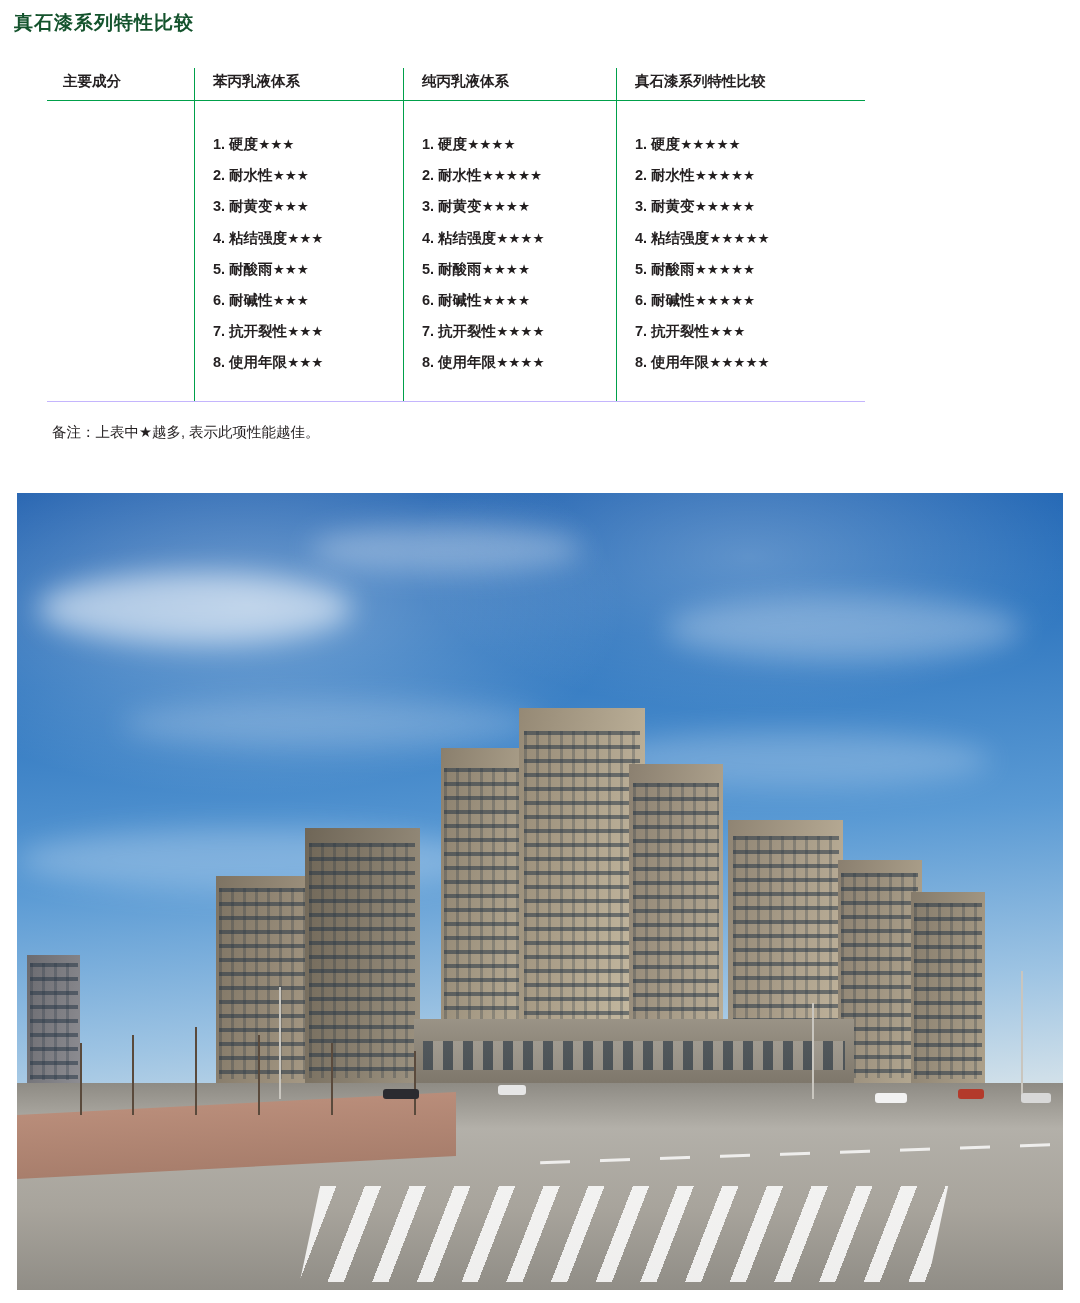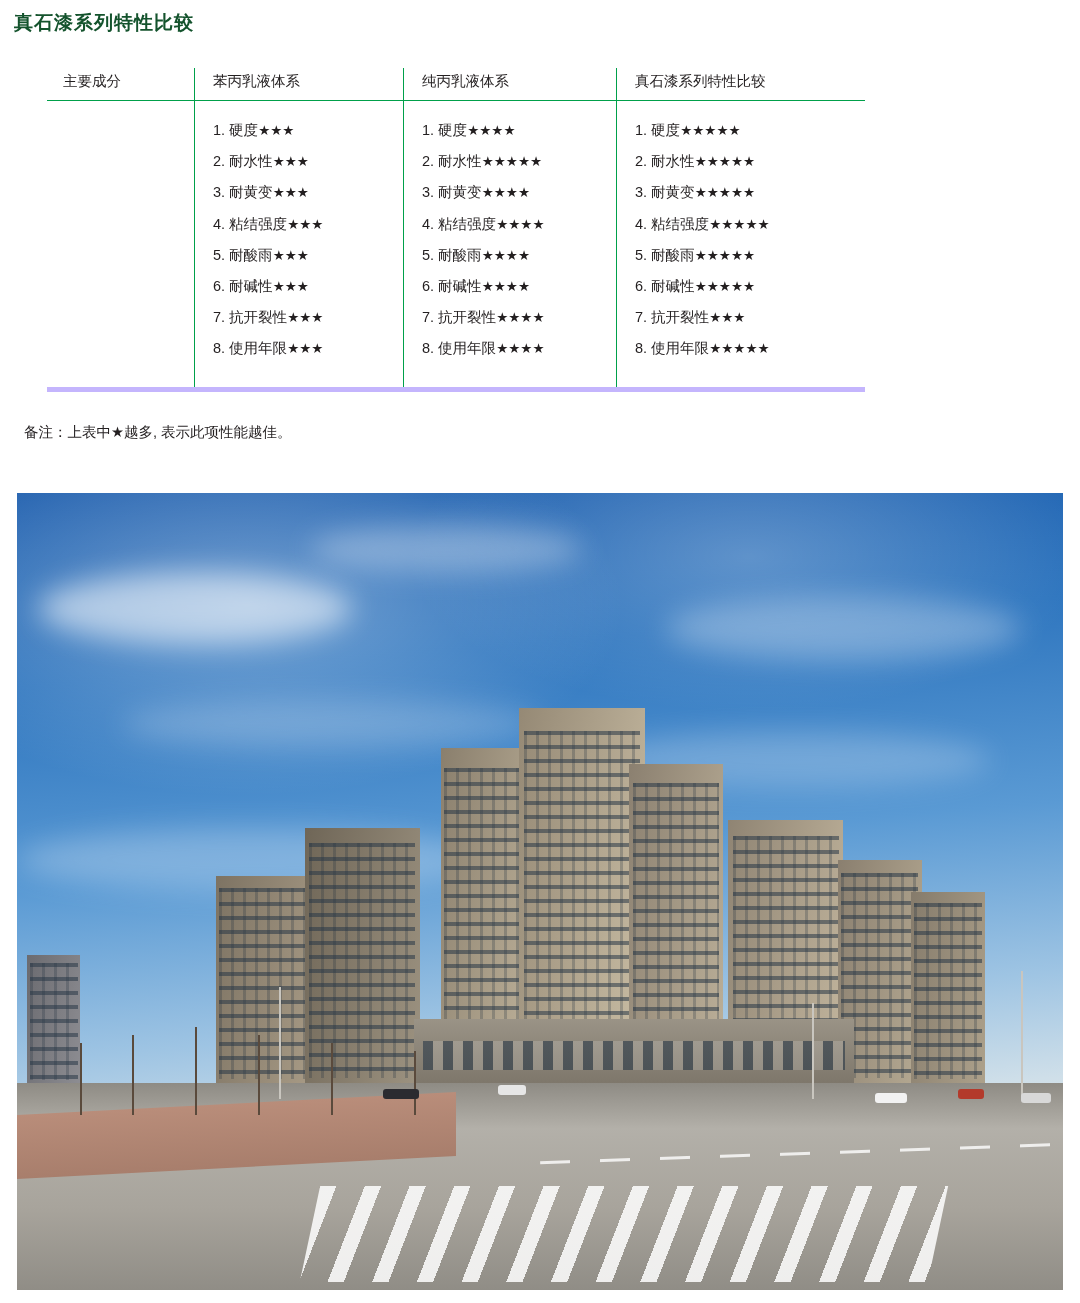--- a/index.html
+++ b/index.html
@@ -37,62 +37,62 @@
   }
   table.spec {
     border-collapse: collapse;
     width: 815px;
     table-layout: fixed;
   }
   table.spec th,
   table.spec td {
     vertical-align: top;
     text-align: left;
-    font-weight: normal;
+    font-weight: bold;
   }
   
   table.spec thead th {
     font-size: 14.5px;
     color: #231f20;
     padding: 4px 0 9px 0;
     border-bottom: 1px solid #00a04a;
   }
   table.spec thead th .hd-inner {
     padding-left: 18px;
   }
   table.spec thead th.col0 .hd-inner {
     padding-left: 16px;
   }
   
   table.spec thead th.sep,
   table.spec tbody td.sep {
     border-left: 1px solid #00a04a;
   }
   table.spec tbody td {
-    padding: 14px 0 22px 0;
-    border-bottom: 5px solid #c4b5fd;
+    padding: 28px 0 22px 0;
+    border-bottom: 1px solid #c4b5fd;
   }
   table.spec tbody td .cell-inner {
     padding-left: 18px;
   }
   .item-line {
     font-size: 14.5px;
     line-height: 30.2px;
     color: #231f20;
     white-space: nowrap;
   }
   .stars {
     letter-spacing: 0px;
     font-size: 13.5px;
   }
 
   
   .note {
     position: absolute;
-    left: 24px;
+    left: 52px;
     top: 423px;
     font-size: 14.5px;
     color: #231f20;
     text-align: center;
   }
 
   
   .photo {
     position: absolute;
     left: 17px;

